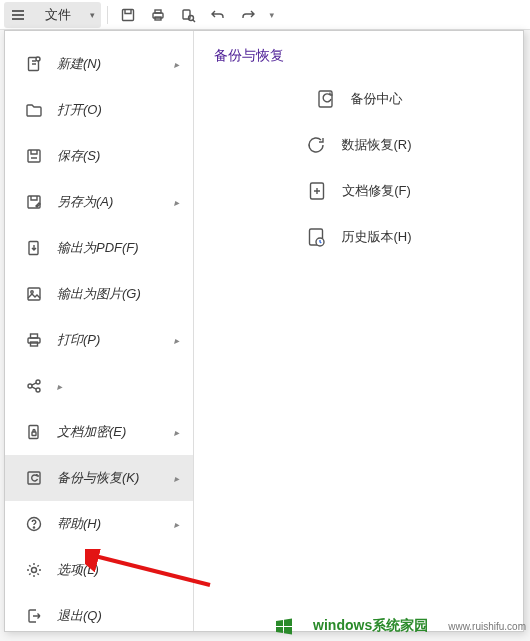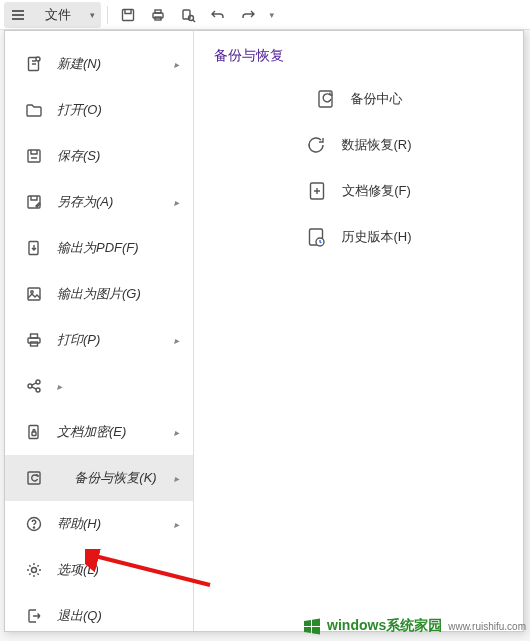--- a/index.html
+++ b/index.html
@@ -8,37 +8,37 @@
   .tb-btn { display: flex; align-items: center; justify-content: center; height: 26px; padding: 0 6px; cursor: pointer; color: #555; border-radius: 3px; }
   .tb-btn.active { background: #e8e8e8; }
   .tb-btn svg { width: 16px; height: 16px; }
   .file-btn { display: flex; align-items: center; gap: 19px; font-size: 13px; color: #333; }
   .file-btn .chev { font-size: 9px; color: #666; }
   .sep { width: 1px; height: 18px; background: #ddd; margin: 0 4px; }
 
   .menu-container { display: flex; position: absolute; top: 30px; left: 4px; background: #fff; border: 1px solid #ccc; box-shadow: 2px 2px 8px rgba(0,0,0,.15); height: 602px; }
   .left-menu { width: 188px; padding-top: 10px; }
   .menu-item { display: flex; align-items: center; height: 46px; padding: 0 14px 0 20px; cursor: pointer; position: relative; font-style: italic; }
-  .menu-item.selected { background: #eaeaea; text-align: center; }
+  .menu-item.selected { background: #eaeaea; }
   .menu-item .mi-icon { width: 18px; height: 18px; display: flex; align-items: center; justify-content: center; color: #555; margin-right: 14px; }
   .menu-item .mi-icon svg { width: 18px; height: 18px; }
   .menu-item .mi-label { flex: 1; color: #333; }
   .menu-item .mi-arrow { font-size: 10px; color: #888; }
 
   .right-panel { width: 330px; border-left: 1px solid #ddd; padding: 16px 20px 0 20px; }
   .panel-title { font-size: 14px; color: #4c1d95; margin-bottom: 18px; }
   .panel-item { display: flex; align-items: center; height: 32px; margin-bottom: 14px; cursor: pointer; justify-content: center; }
   .panel-item .pi-icon { width: 22px; height: 22px; display: flex; align-items: center; justify-content: center; margin-right: 14px; color: #555; }
   .panel-item .pi-icon svg { width: 22px; height: 22px; }
   .panel-item .pi-label { color: #333; }
 
   .arrow-annotation { position: absolute; left: 85px; top: 549px; width: 130px; height: 40px; pointer-events: none; }
   .arrow-annotation svg { width: 100%; height: 100%; }
 
-  .watermark { position: absolute; right: 4px; bottom: 4px; display: flex; align-items: center; gap: 4px; font-size: 14px; color: #2a8a2a; font-weight: bold; }
+  .watermark { position: absolute; right: 4px; bottom: 4px; display: flex; align-items: center; gap: 18px; font-size: 14px; color: #2a8a2a; font-weight: bold; }
   .watermark .wm-sub { font-size: 10px; color: #777; font-weight: normal; margin-left: 2px; }
   .watermark svg { width: 22px; height: 22px; }
 
   .stroke { fill: none; stroke: currentColor; stroke-width: 1.4; }
 </style>
 </head>
 <body>
 
 <div class="toolbar">
   <div class="tb-btn active file-btn">

